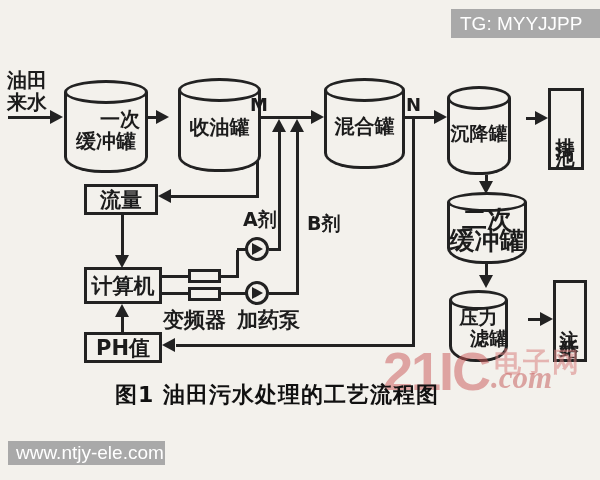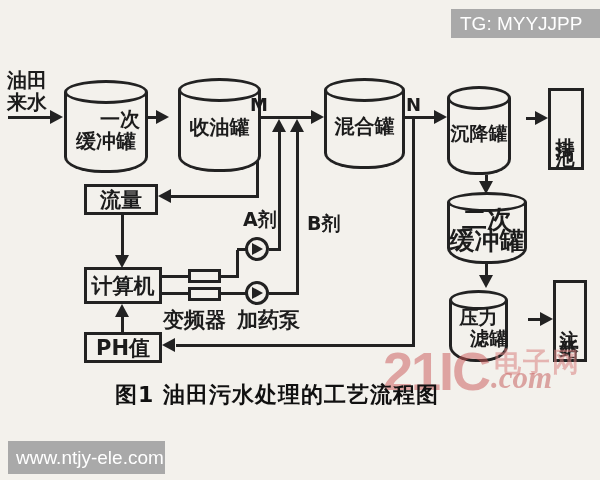--- a/index.html
+++ b/index.html
@@ -190,17 +190,17 @@
   <div class="flabel" style="left:307px;top:211px;font-size:19px;">B剂</div>
   <div class="flabel" style="left:237px;top:306px;font-size:21px;">加药泵</div>
   <div class="flabel" style="left:163px;top:306px;font-size:21px;">变频器</div>
 
   <div class="wm wm-big" style="left:383px;top:340px;">21IC</div>
   <div class="wm wm-cn" style="left:494px;top:344px;">电子网</div>
   <div class="wm wm-com" style="left:491px;top:360px;">.com</div>
 
   <div class="caption" style="left:115px;top:380px;">图1  油田污水处理的工艺流程图</div>
 
-  <div class="graybar" style="left:8px;top:441px;width:149px;height:33px;font-size:19px;padding-left:8px;">
+  <div class="graybar" style="left:8px;top:441px;width:149px;height:24px;font-size:19px;padding-left:8px;">
     <span>www.ntjy-ele.com</span>
   </div>
 
 </div>
 
 </body></html>

